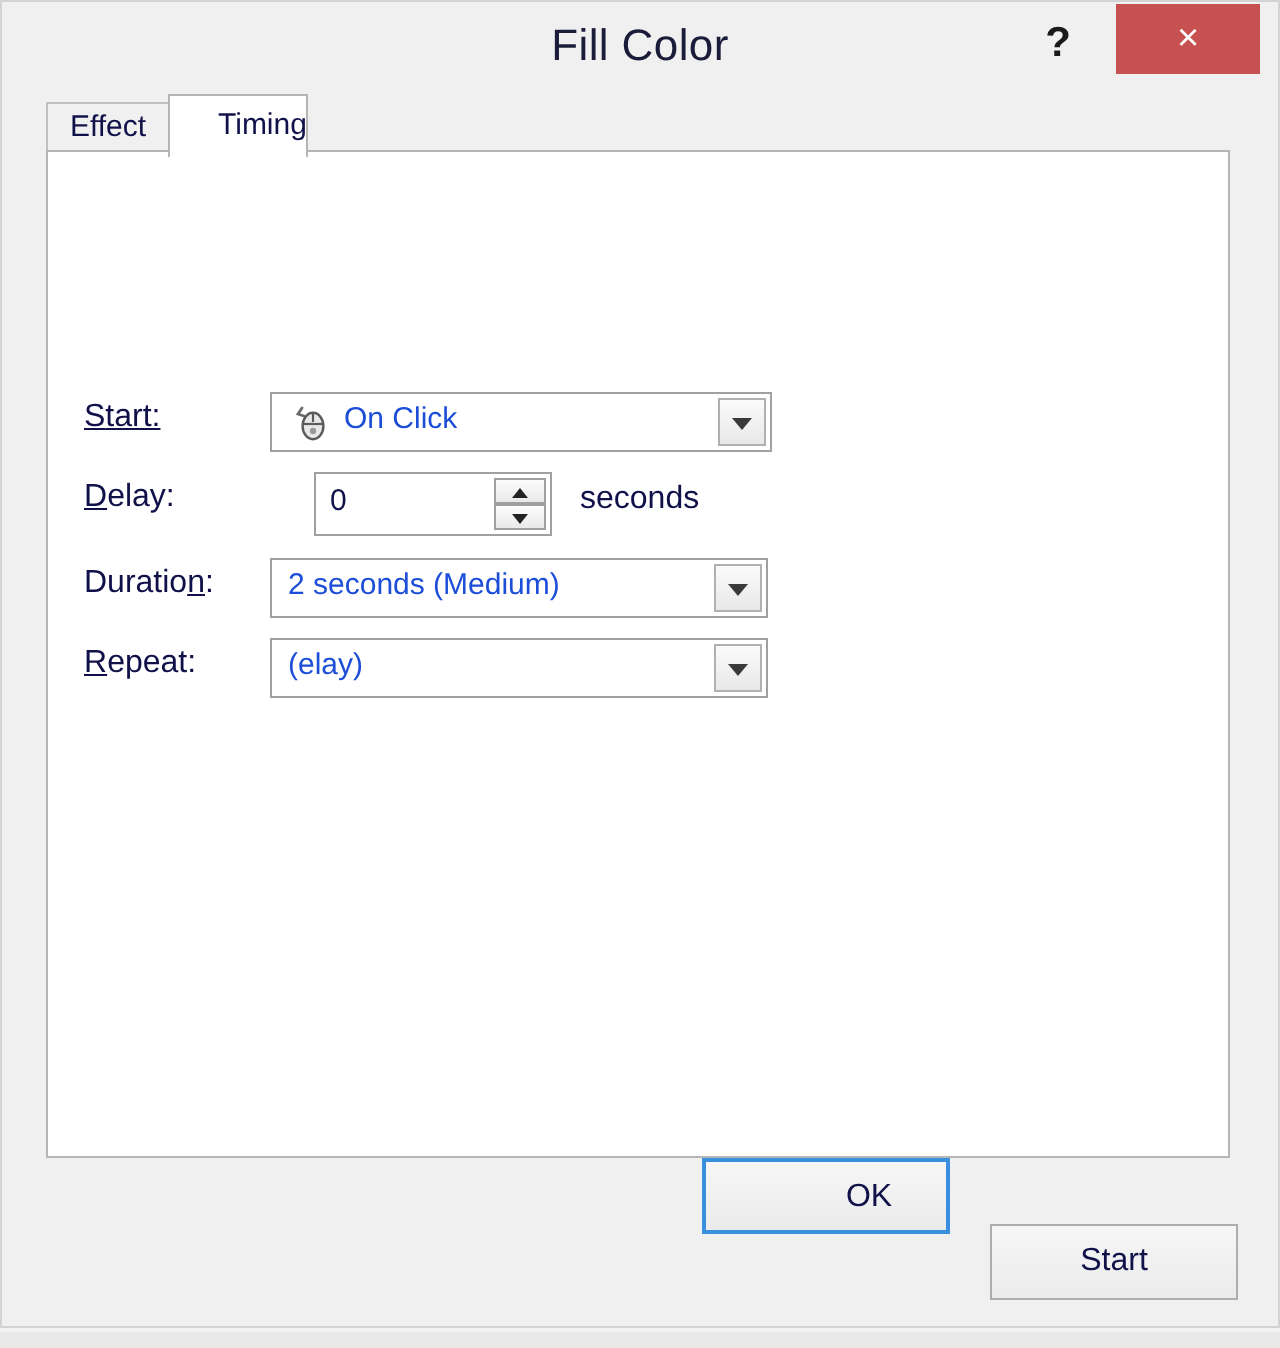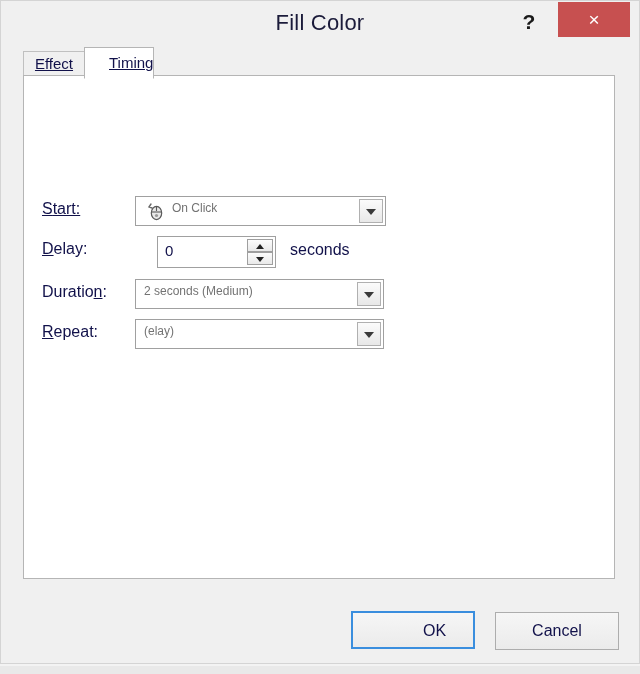--- a/index.html
+++ b/index.html
@@ -92,21 +92,20 @@
   .tab {
     position: absolute;
     top: 6px;
     height: 26px;
     box-sizing: border-box;
     font-size: 15px;
     color: #11114a;
     text-align: center;
     line-height: 24px;
     cursor: default;
-    text-decoration: underline;
   }
   #tab-effect {
     left: 13px;
     width: 62px;
     background: #f0f0f0;
     border: 1px solid #c0c0c0;
     border-bottom: none;
   }
   #tab-timing {
     left: 74px;
@@ -148,22 +147,22 @@
     position: absolute;
     box-sizing: border-box;
     background: #ffffff;
     border: 1px solid #a0a0a0;
     height: 30px;
   }
   .combo-text {
     position: absolute;
     left: 8px;
     top: 4px;
-    font-size: 12px;
-    color: #737373;
+    font-size: 15px;
+    color: #1d4ed8;
     white-space: nowrap;
     overflow: hidden;
   }
   .combo-btn {
     position: absolute;
     right: 2px;
     top: 2px;
     width: 24px;
     height: 24px;
     background: linear-gradient(#fbfbfb, #e8e8e8);
@@ -395,21 +394,21 @@
     background: linear-gradient(#f6f6f6, #ebebeb);
     box-sizing: border-box;
     font-size: 16px;
     color: #11114a;
     text-align: center;
     line-height: 36px;
     cursor: default;
   }
   #ok-button {
     left: 350px;
-    top: 610px;
+    top: 578px;
     width: 124px;
     border: 2px solid #3a8ede;
     padding-left: 43px;
   }
   #cancel-button {
     left: 494px;
     top: 611px;
     width: 124px;
     border: 1px solid #adadad;
   }
@@ -538,17 +537,17 @@
   </div>
 
   <div id="play-of-combo">
     <span class="combo-text" style="color:#a0a0a0;"></span>
     <span id="play-of-btn">
         <span class="chev chev-disabled"></span>
       </span>
   </div>
 
   <div class="dlg-button" id="ok-button">OK</div>
-  <div class="dlg-button" id="cancel-button">Cancel</div>
+  <div class="dlg-button" id="cancel-button">Start</div>
 
 </div>
 
 <div id="bottom-strip"></div>
 
 </body></html>

